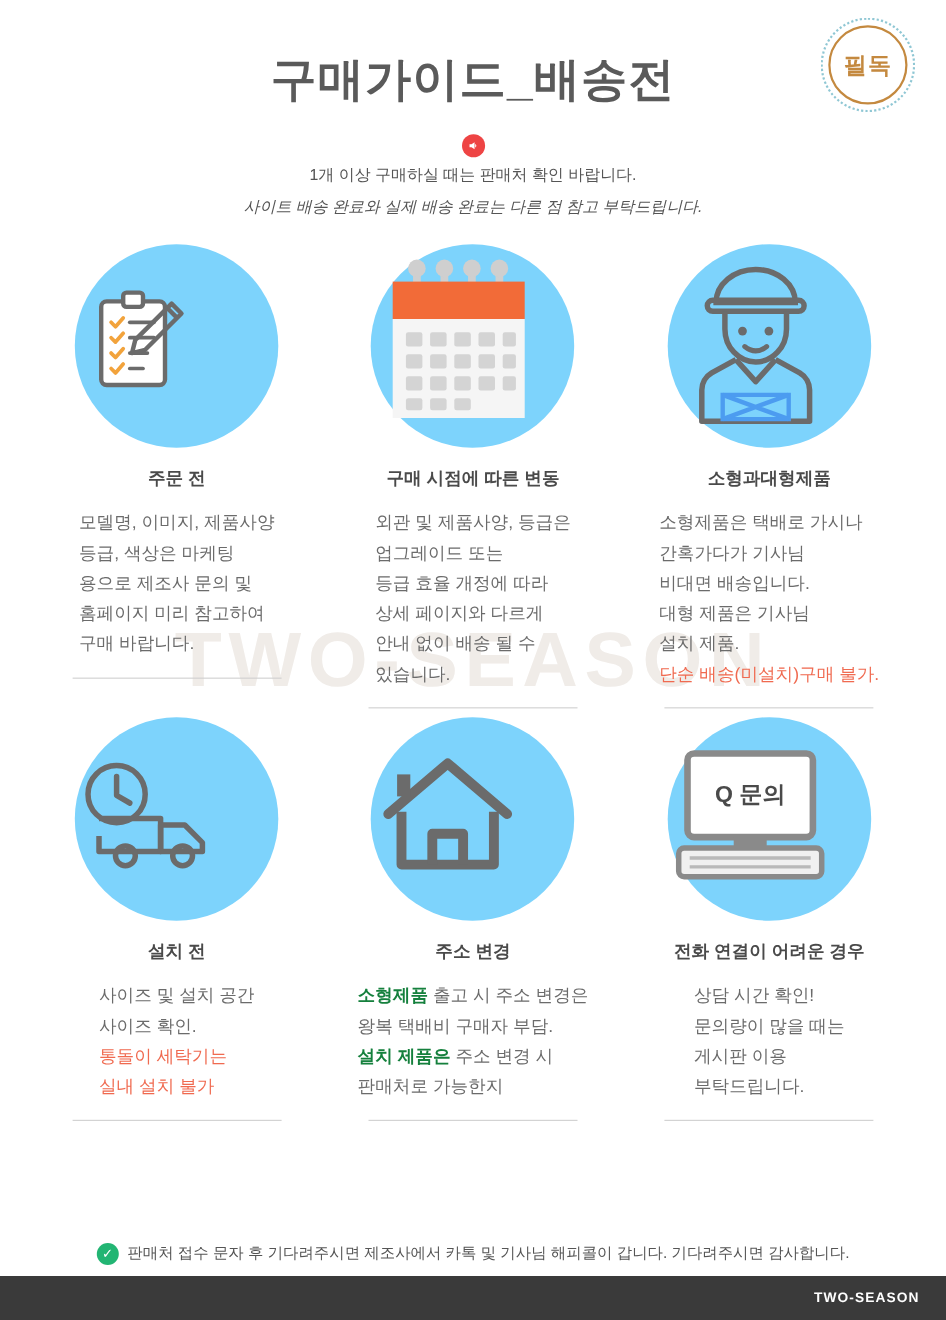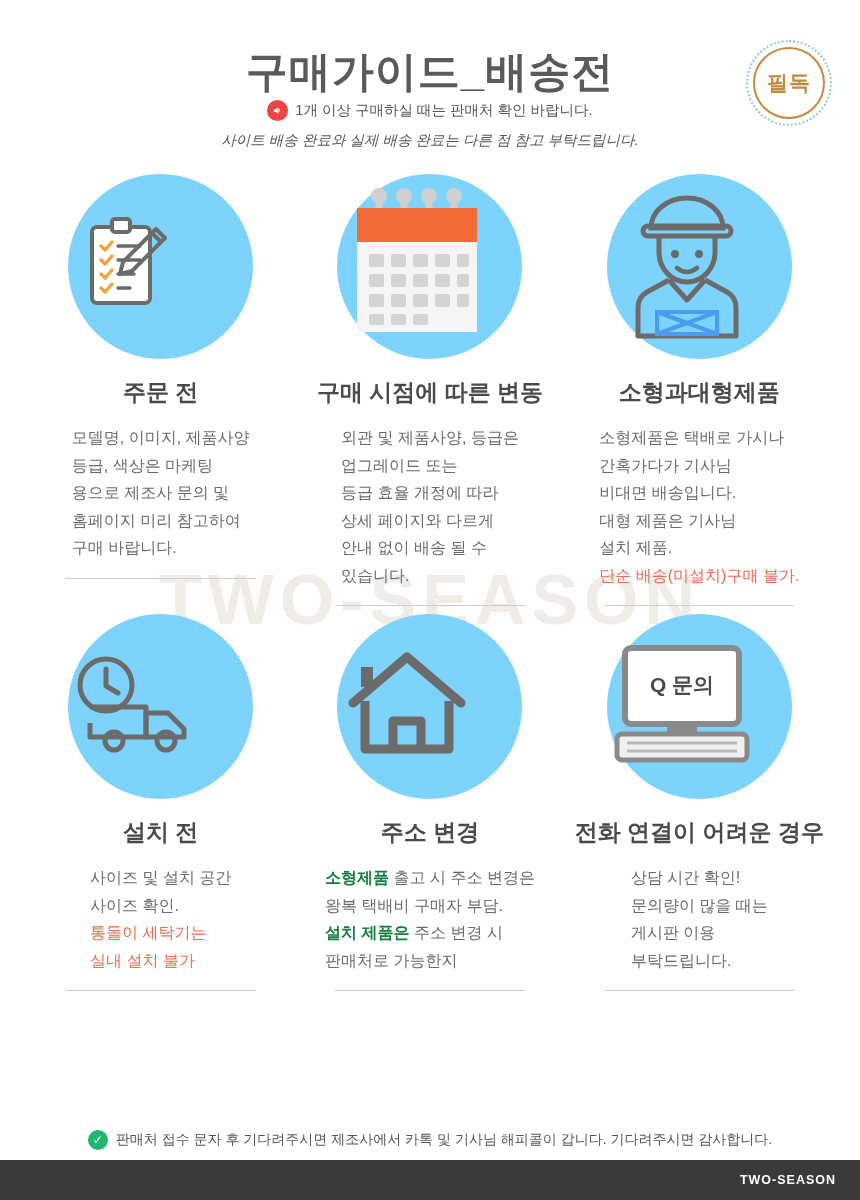--- a/index.html
+++ b/index.html
@@ -25,21 +25,21 @@
     font-weight: bold;
     letter-spacing: 6px;
     color: #f0ece8;
     user-select: none;
     z-index: 0;
   }
 
   
   .badge {
     position: absolute;
-    top: 40px; right: 28px;
+    top: 16px; right: 28px;
     width: 86px; height: 86px;
     border-radius: 50%;
     background: #ffffff;
     border: 2px dotted #8fc7d4;
     display: flex; align-items: center; justify-content: center;
     z-index: 3;
   }
   .badge-inner {
     width: 72px; height: 72px;
     border-radius: 50%;
@@ -58,26 +58,28 @@
     padding-top: 44px;
     text-align: center;
   }
   .title {
     font-size: 42px;
     font-weight: bold;
     color: #5a5a5a;
     letter-spacing: 1px;
   }
   .sub-line-1 {
+    margin-top: 22px;
     font-size: 14.5px;
     color: #555;
     display: flex;
     align-items: center;
     justify-content: center;
     gap: 7px;
+    flex-direction: column;
   }
   .mega-icon {
     width: 21px; height: 21px;
     border-radius: 50%;
     background: #ee4444;
     display: inline-flex;
     align-items: center; justify-content: center;
     color: #fff;
     font-size: 11px;
     line-height: 1;
@@ -108,21 +110,21 @@
   }
   .circle {
     width: 185px; height: 185px;
     border-radius: 50%;
     background: #7dd3fc;
     display: flex; align-items: center; 
     position: relative;
   }
   .cell-title {
     margin-top: 18px;
-    font-size: 23px;
+    font-size: 16px;
     font-weight: bold;
     color: #4a4a4a;
   }
   .cell-body {
     margin-top: 16px;
     font-size: 16px;
     line-height: 1.72;
     color: #6b6b6b;
   }
   .cell-body .warn { color: #f06a50; }

